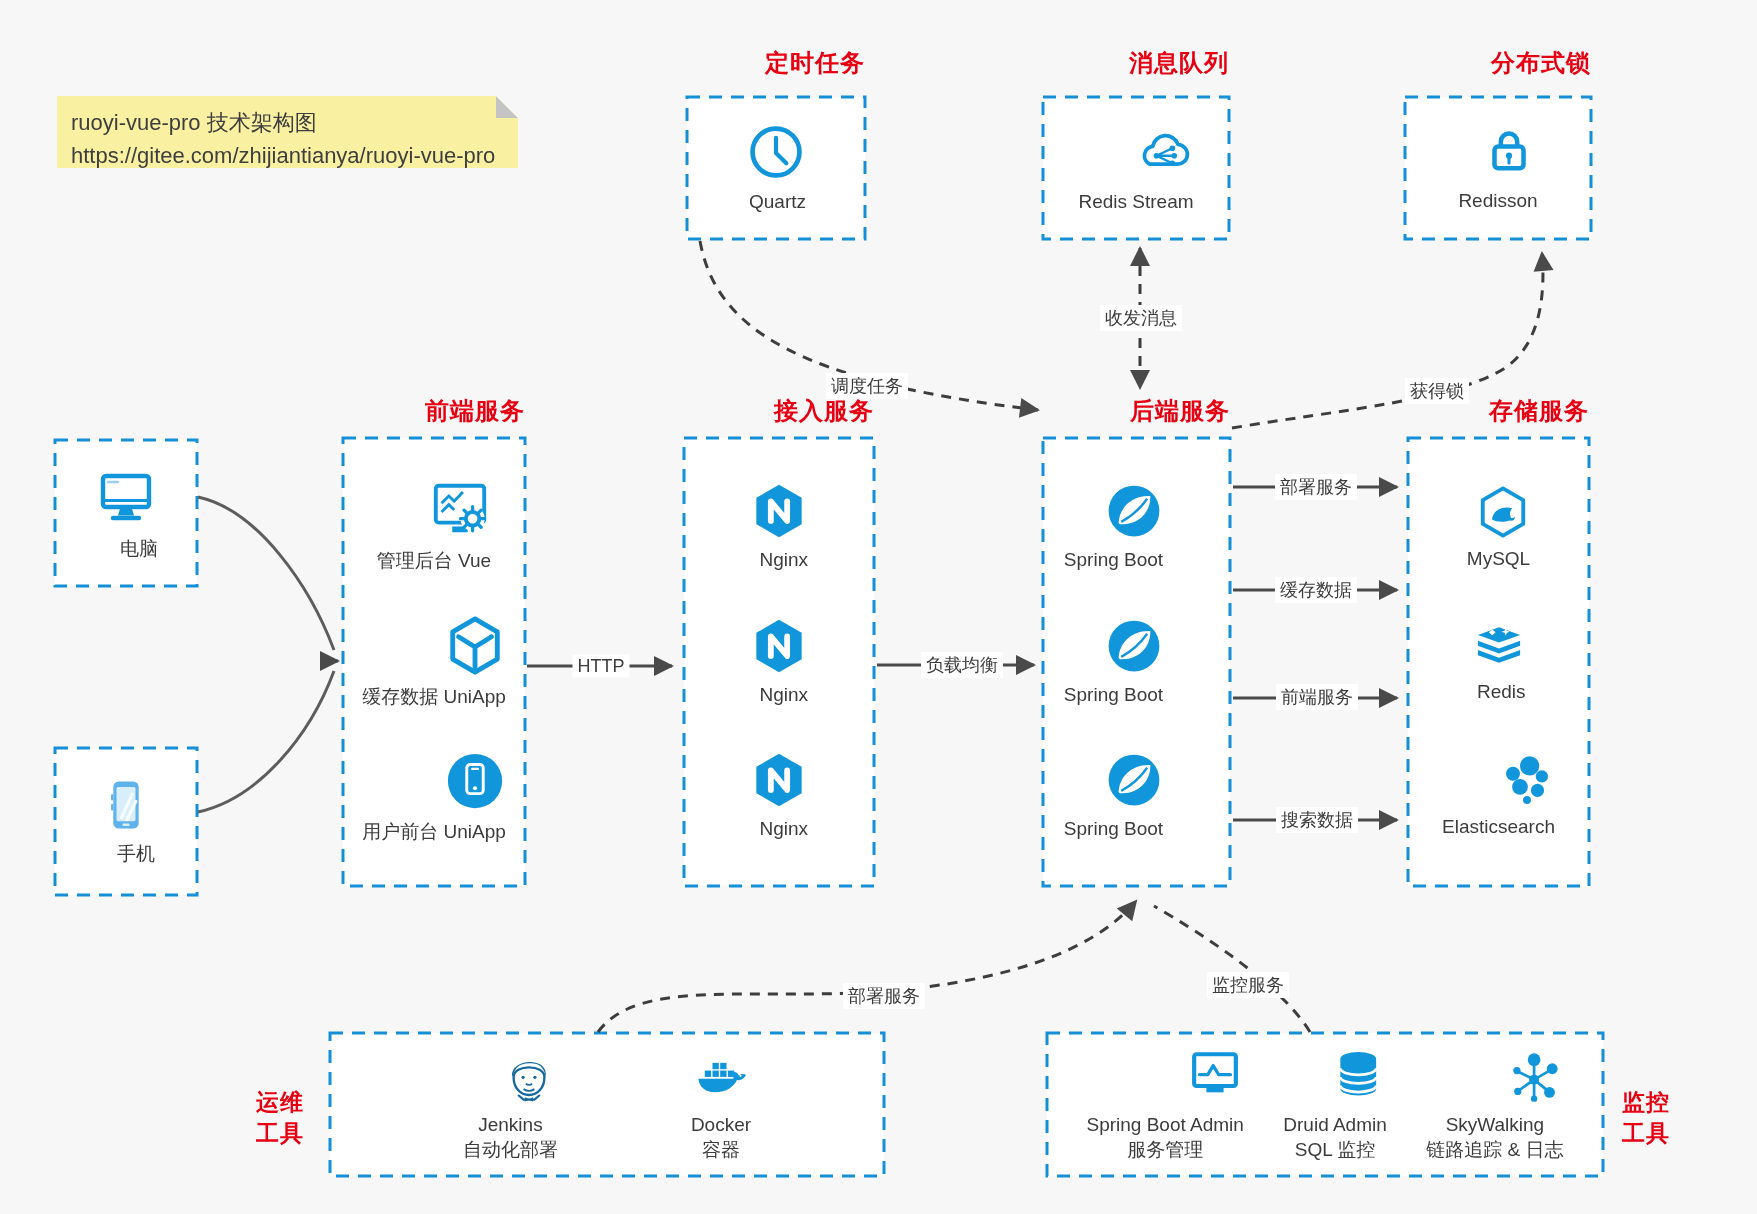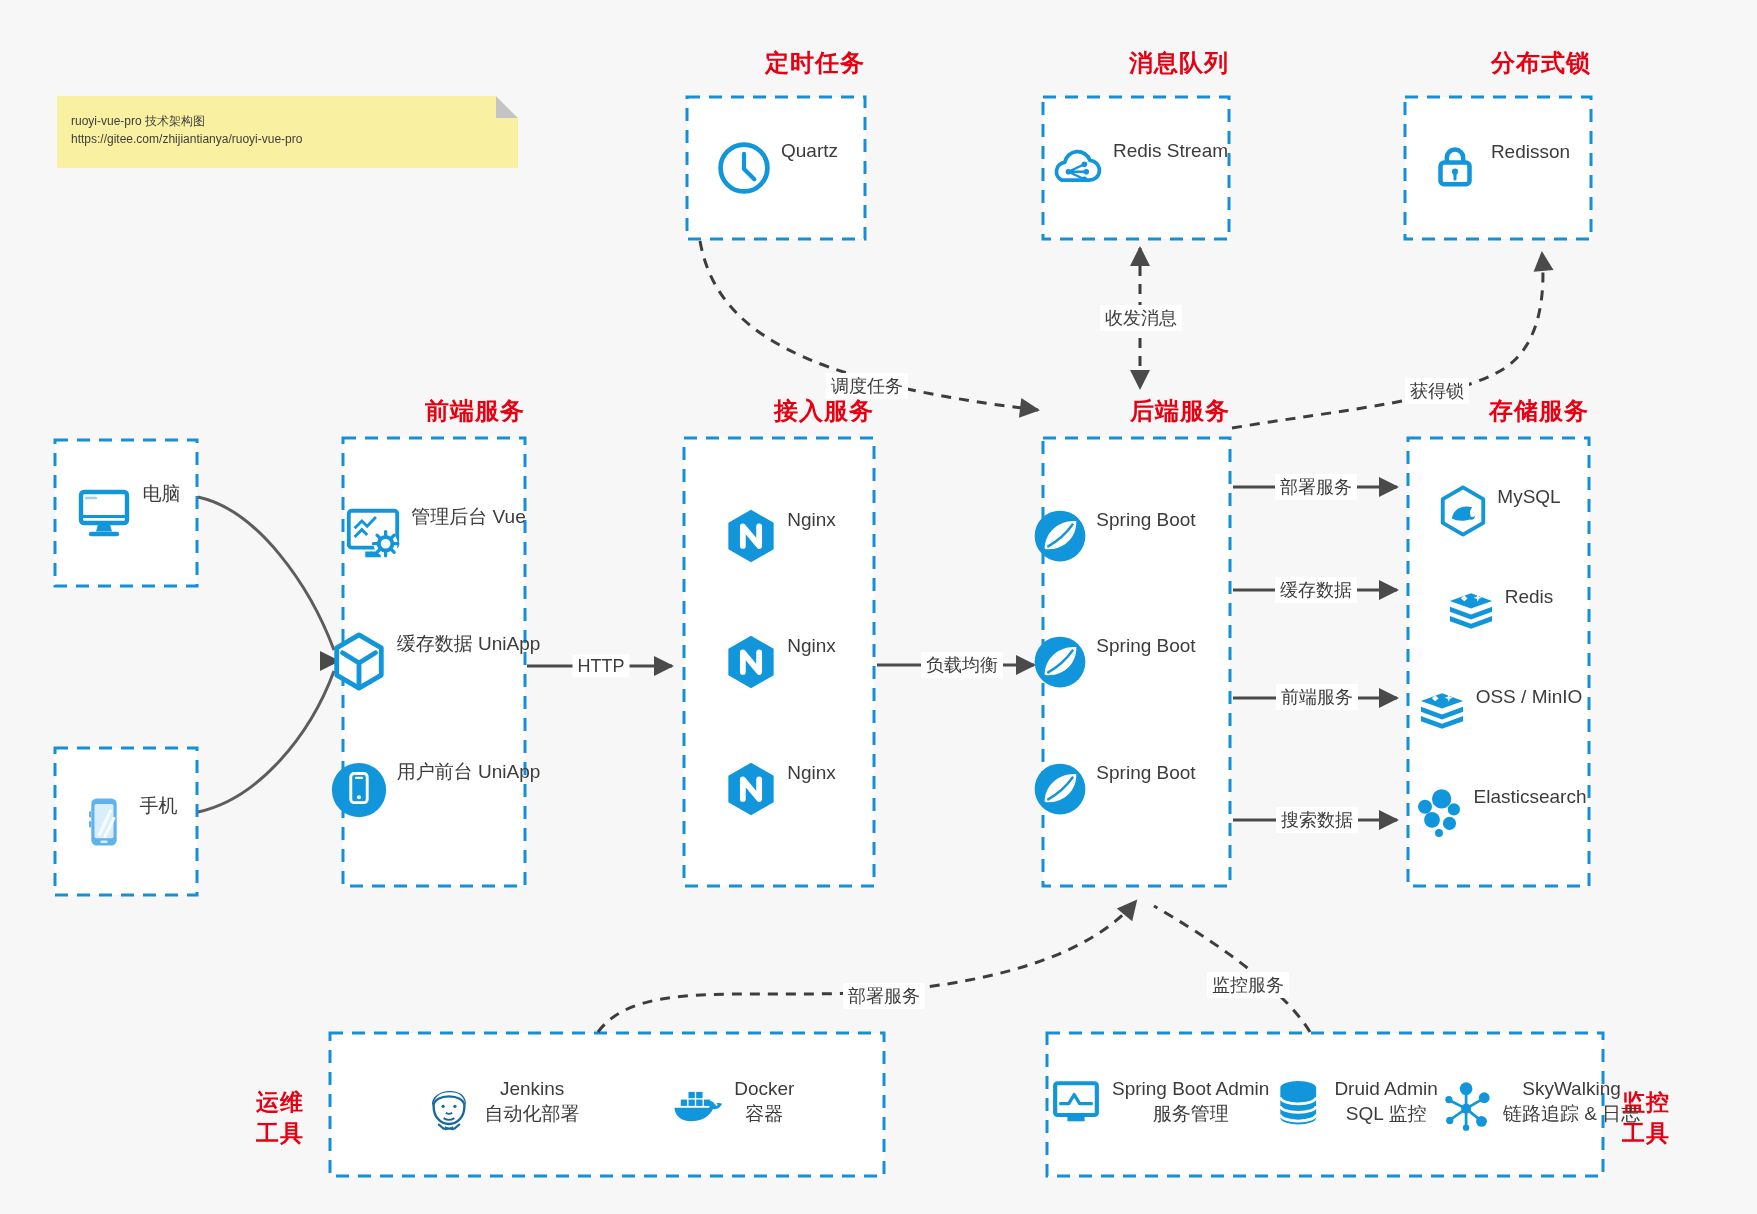--- a/index.html
+++ b/index.html
@@ -4,25 +4,25 @@
 <style>
   html,body{margin:0;background:#f7f7f8}
   .canvas{position:relative;width:1757px;height:1214px;background:#f7f7f8;
     font-family:"Liberation Sans","DejaVu Sans",sans-serif;color:#3f3f3f;overflow:hidden}
   .layer{position:absolute;left:0;top:0}
   .gtitle{position:absolute;text-align:right;font-weight:bold;font-size:24px;color:#e60012;letter-spacing:1px}
   .side-title{position:absolute;font-weight:bold;font-size:23px;color:#e60012;text-align:center;line-height:1.35;letter-spacing:1px}
   .gbox{position:absolute;display:flex;flex-direction:column;justify-content:space-evenly;align-items:center;box-sizing:border-box}
   .gbox.center{justify-content:center;gap:9px}
   .rowbox{position:absolute;display:flex;flex-direction:row;justify-content:space-evenly;align-items:center;box-sizing:border-box}
-  .item{display:flex;flex-direction:row;align-items:flex-start;gap:7px}
+  .item{display:flex;flex-direction:column;align-items:flex-end;gap:7px}
   .ilabel{font-size:19px;color:#3c3c3c;white-space:nowrap;text-align:center;line-height:1.32}
   .elabel{position:absolute;transform:translate(-50%,-50%);background:#fff;padding:1px 5px;font-size:18px;color:#3c3c3c;white-space:nowrap}
   .note{position:absolute;left:57px;top:96px;width:461px;height:72px;background:#f9f1a1;
-    padding:16px 0 0 14px;box-sizing:border-box;font-size:12px;line-height:1.5;color:#3e3e3e;
+    padding:10px 0 0 14px;box-sizing:border-box;font-size:22px;line-height:1.5;color:#3e3e3e;
     clip-path:polygon(0 0,calc(100% - 22px) 0,100% 22px,100% 100%,0 100%)}
   .note-fold{position:absolute;top:0;right:0}
 </style>
 </head>
 <body>
 
 <div class="canvas">
 
   <svg class="layer" width="1757" height="1214">
     <defs>
@@ -333,26 +333,20 @@
         </svg>
       <div class="ilabel">MySQL</div>
     </div>
     <div class="item">
       <svg width="54" height="54">
           <use href="#s-redis"></use>
         </svg>
       <div class="ilabel">Redis</div>
     </div>
     <div class="item">
-      <svg width="54" height="54">
-          <use href="#s-redis"></use>
-        </svg>
-      <div class="ilabel">OSS / MinIO</div>
-    </div>
-    <div class="item">
       <svg width="56" height="56">
           <use href="#s-elastic"></use>
         </svg>
       <div class="ilabel">Elasticsearch</div>
     </div>
   </div>
 
   <div class="side-title" style="left:244px;top:1087px;width:72px">
     <div>运维</div>
     <div>工具</div>

